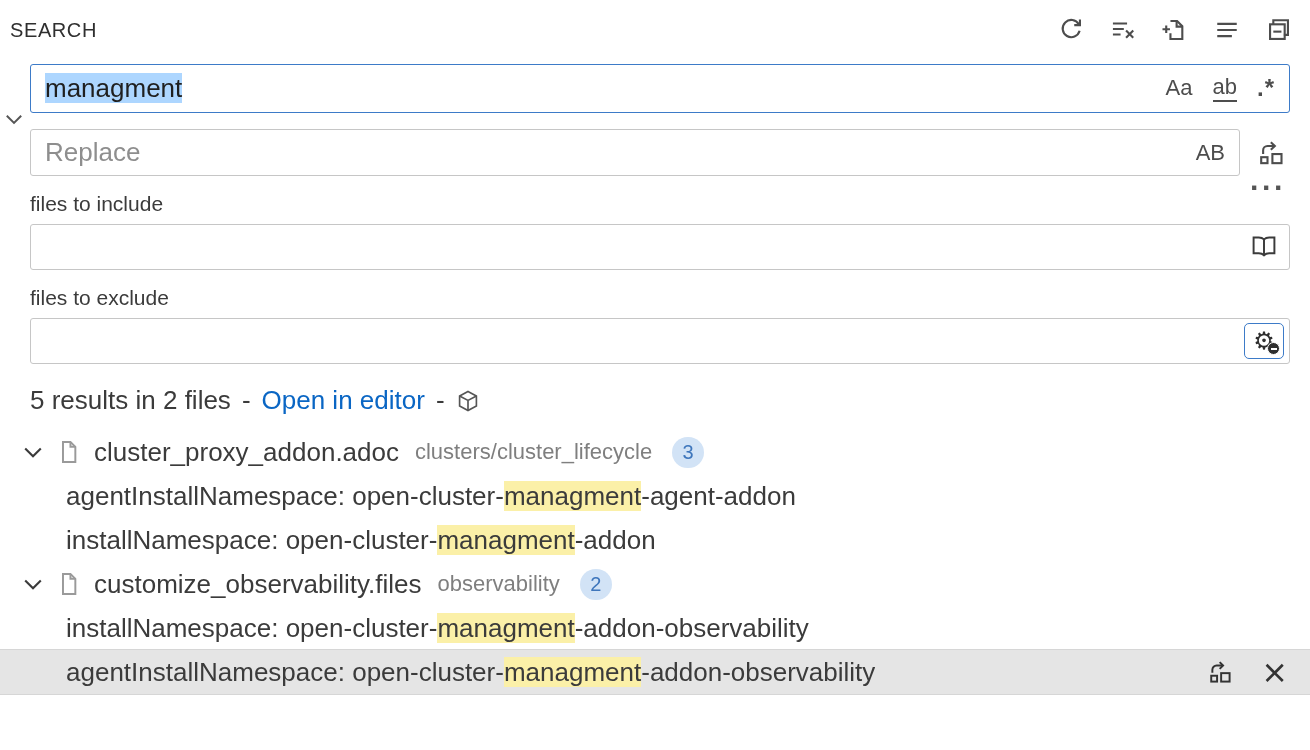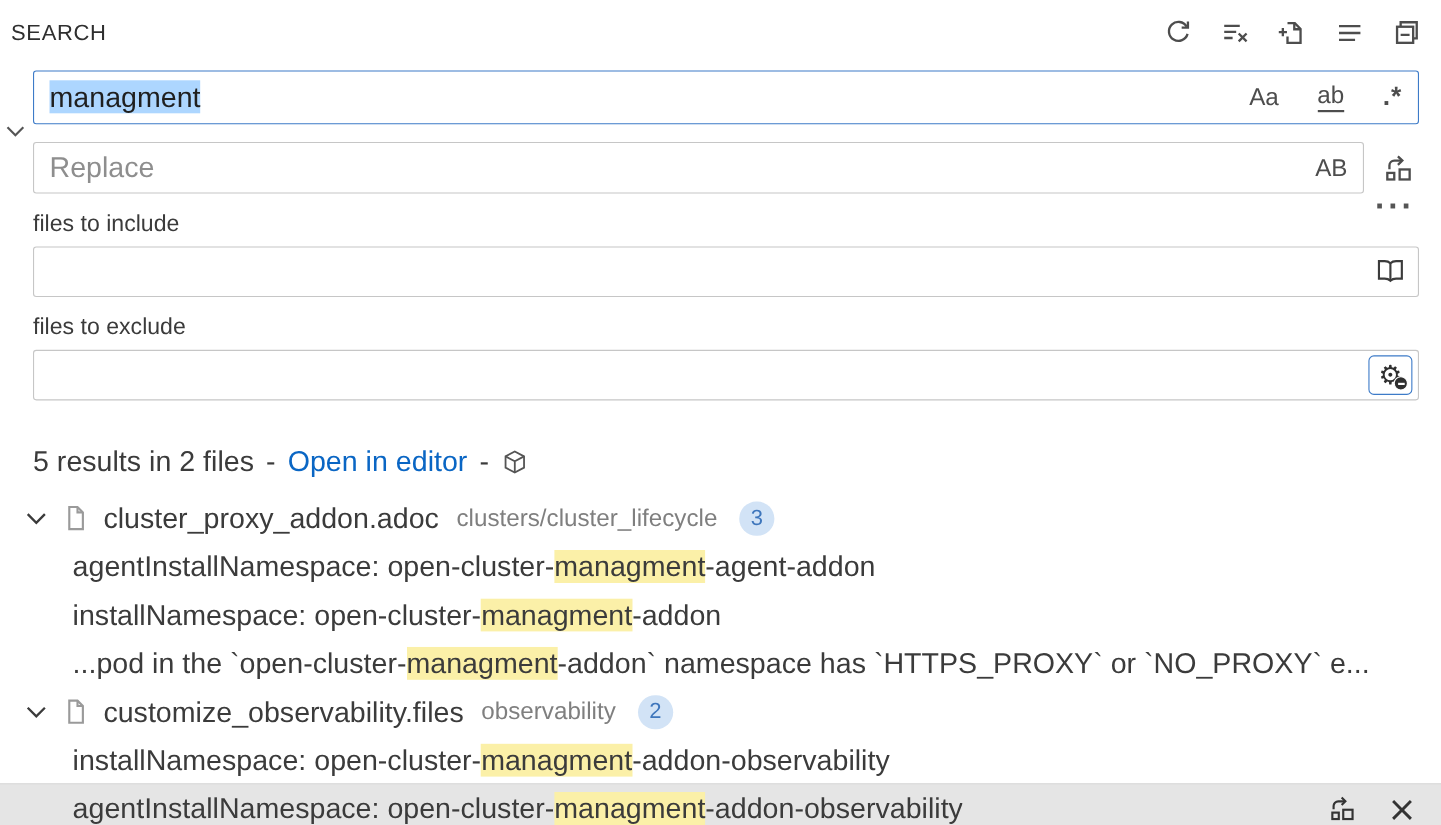--- a/index.html
+++ b/index.html
@@ -17,21 +17,21 @@
   .title{font-size:20px;font-weight:400;letter-spacing:.6px;color:#2f2f2f}
   .toolbar{display:flex;gap:26px;align-items:center}
   .tool-btn{width:26px;height:26px;color:var(--icon,#4d4d4d);cursor:pointer}
   .tool-btn svg{width:26px;height:26px}
 
   
   .search-box{margin:18px 20px 0 30px;height:49px;border:1px solid var(--focus-border,#3d7bc8);border-radius:3px;
     background:#fff;display:flex;align-items:center;padding:0 14px}
   .search-text{font-size:26px;color:#1f1f1f;white-space:pre}
   .search-text .sel{background:var(--selection,#add6ff)}
-  .search-opts{margin-left:auto;display:flex;gap:35px;align-items:center;color:var(--icon,#4d4d4d);font-size:22px}
+  .search-opts{margin-left:auto;display:flex;gap:20px;align-items:center;color:var(--icon,#4d4d4d);font-size:22px}
   .opt{cursor:pointer;line-height:1.1}
   .opt.ww{border-bottom:2px solid #4d4d4d}
   .opt.rx{font-weight:700;letter-spacing:1px;font-size:24px}
 
   .toggle-replace{position:absolute;left:2px;top:107px;width:24px;height:24px;color:#555;cursor:pointer}
   .toggle-replace svg{width:24px;height:24px}
 
   
   .replace-row{display:flex;align-items:center;margin:16px 0 0 30px}
   .replace-box{width:1210px;height:47px;border:1px solid var(--input-border,#c6c6c6);border-radius:3px;background:#fff;
@@ -51,21 +51,21 @@
   .box-icon{position:absolute;right:12px;top:50%;transform:translateY(-50%);color:#3b3b3b;cursor:pointer}
   .box-icon svg{width:26px;height:26px}
   .gear-btn{position:absolute;right:5px;top:4px;width:40px;height:36px;border:1px solid var(--focus-border,#3d7bc8);
     border-radius:5px;display:flex;align-items:center;justify-content:center;background:#fff;cursor:pointer}
   .gear-glyph{font-family:"DejaVu Sans",sans-serif;font-size:24px;line-height:1;color:#2f2f2f;position:relative}
   .gear-badge{position:absolute;right:3px;bottom:3px;width:13px;height:13px;border-radius:50%;
     background:#2f2f2f;border:1px solid #fff}
   .gear-badge::after{content:"";position:absolute;left:2.5px;top:5px;width:6px;height:2px;background:#fff}
 
   
-  .summary{margin:40px 0 0 30px;display:flex;align-items:center;gap:11px;font-size:26px;color:#3b3b3b}
+  .summary{margin:21px 0 0 30px;display:flex;align-items:center;gap:11px;font-size:26px;color:#3b3b3b}
   .summary .link{color:var(--link,#0a66c4);cursor:pointer;text-decoration:none}
   .summary .cube{color:#555}
   .summary .cube svg{width:24px;height:24px}
 
   
   .tree{margin-top:14px}
   .row{height:44px;display:flex;align-items:center;font-size:26px;cursor:pointer}
   .file-row{padding-left:20px}
   .twistie{width:26px;height:26px;color:#3b3b3b;margin-right:10px}
   .twistie svg,.file-ic svg{width:26px;height:26px}
@@ -202,23 +202,20 @@
       <span class="file-name">cluster_proxy_addon.adoc</span>
       <span class="file-path">clusters/cluster_lifecycle</span>
       <span class="badge">3</span>
     </div>
     <div class="row match-row">
       <div class="match-text"><span>agentInstallNamespace: open-cluster-</span><span class="hl">managment</span><span>-agent-addon</span></div>
     </div>
     <div class="row match-row">
       <div class="match-text"><span>installNamespace: open-cluster-</span><span class="hl">managment</span><span>-addon</span></div>
     </div>
-    <div class="row match-row">
-      <div class="match-text"><span>...pod in the `open-cluster-</span><span class="hl">managment</span><span>-addon` namespace has `HTTPS_PROXY` or `NO_PROXY` e...</span></div>
-    </div>
     <div class="row file-row">
       <span class="icon twistie">
         <svg viewBox="0 0 16 16" fill="none" stroke="currentColor" stroke-width="1.3">
           <path d="M3.2 5.8L8 10.6l4.8-4.8"></path>
         </svg>
       </span>
       <span class="icon file-ic">
         <svg viewBox="0 0 16 16" fill="none" stroke="currentColor" stroke-width="1.2">
           <path d="M4.3 1.8h4.6l3 3v9.4H4.3z"></path>
           <path d="M8.9 1.8v3h3"></path>

